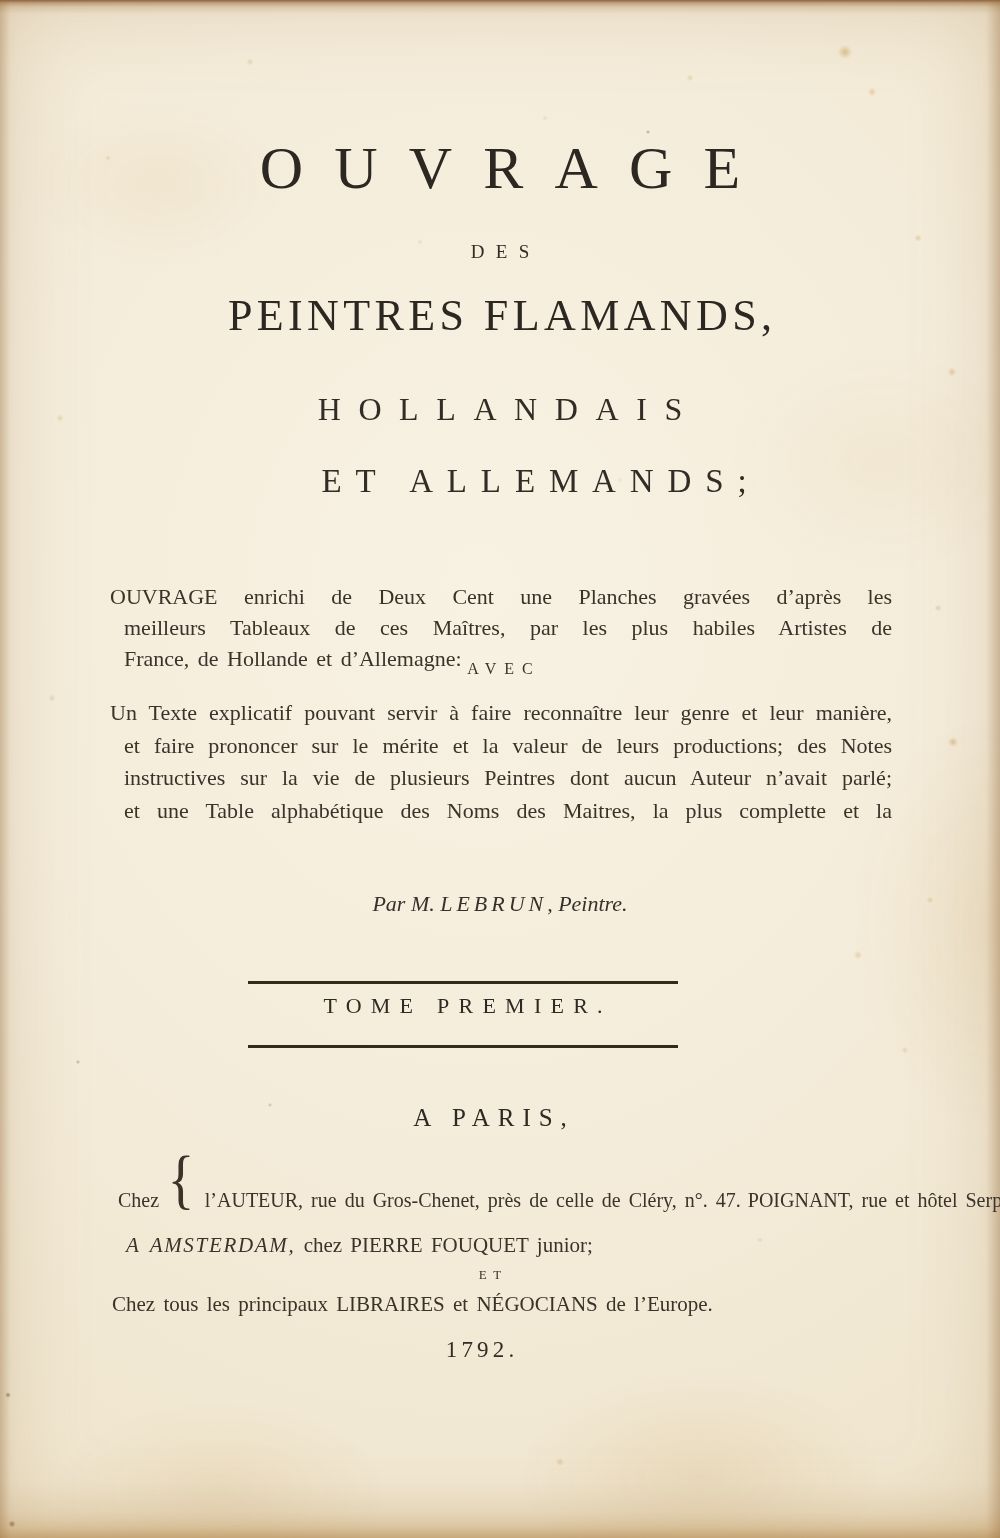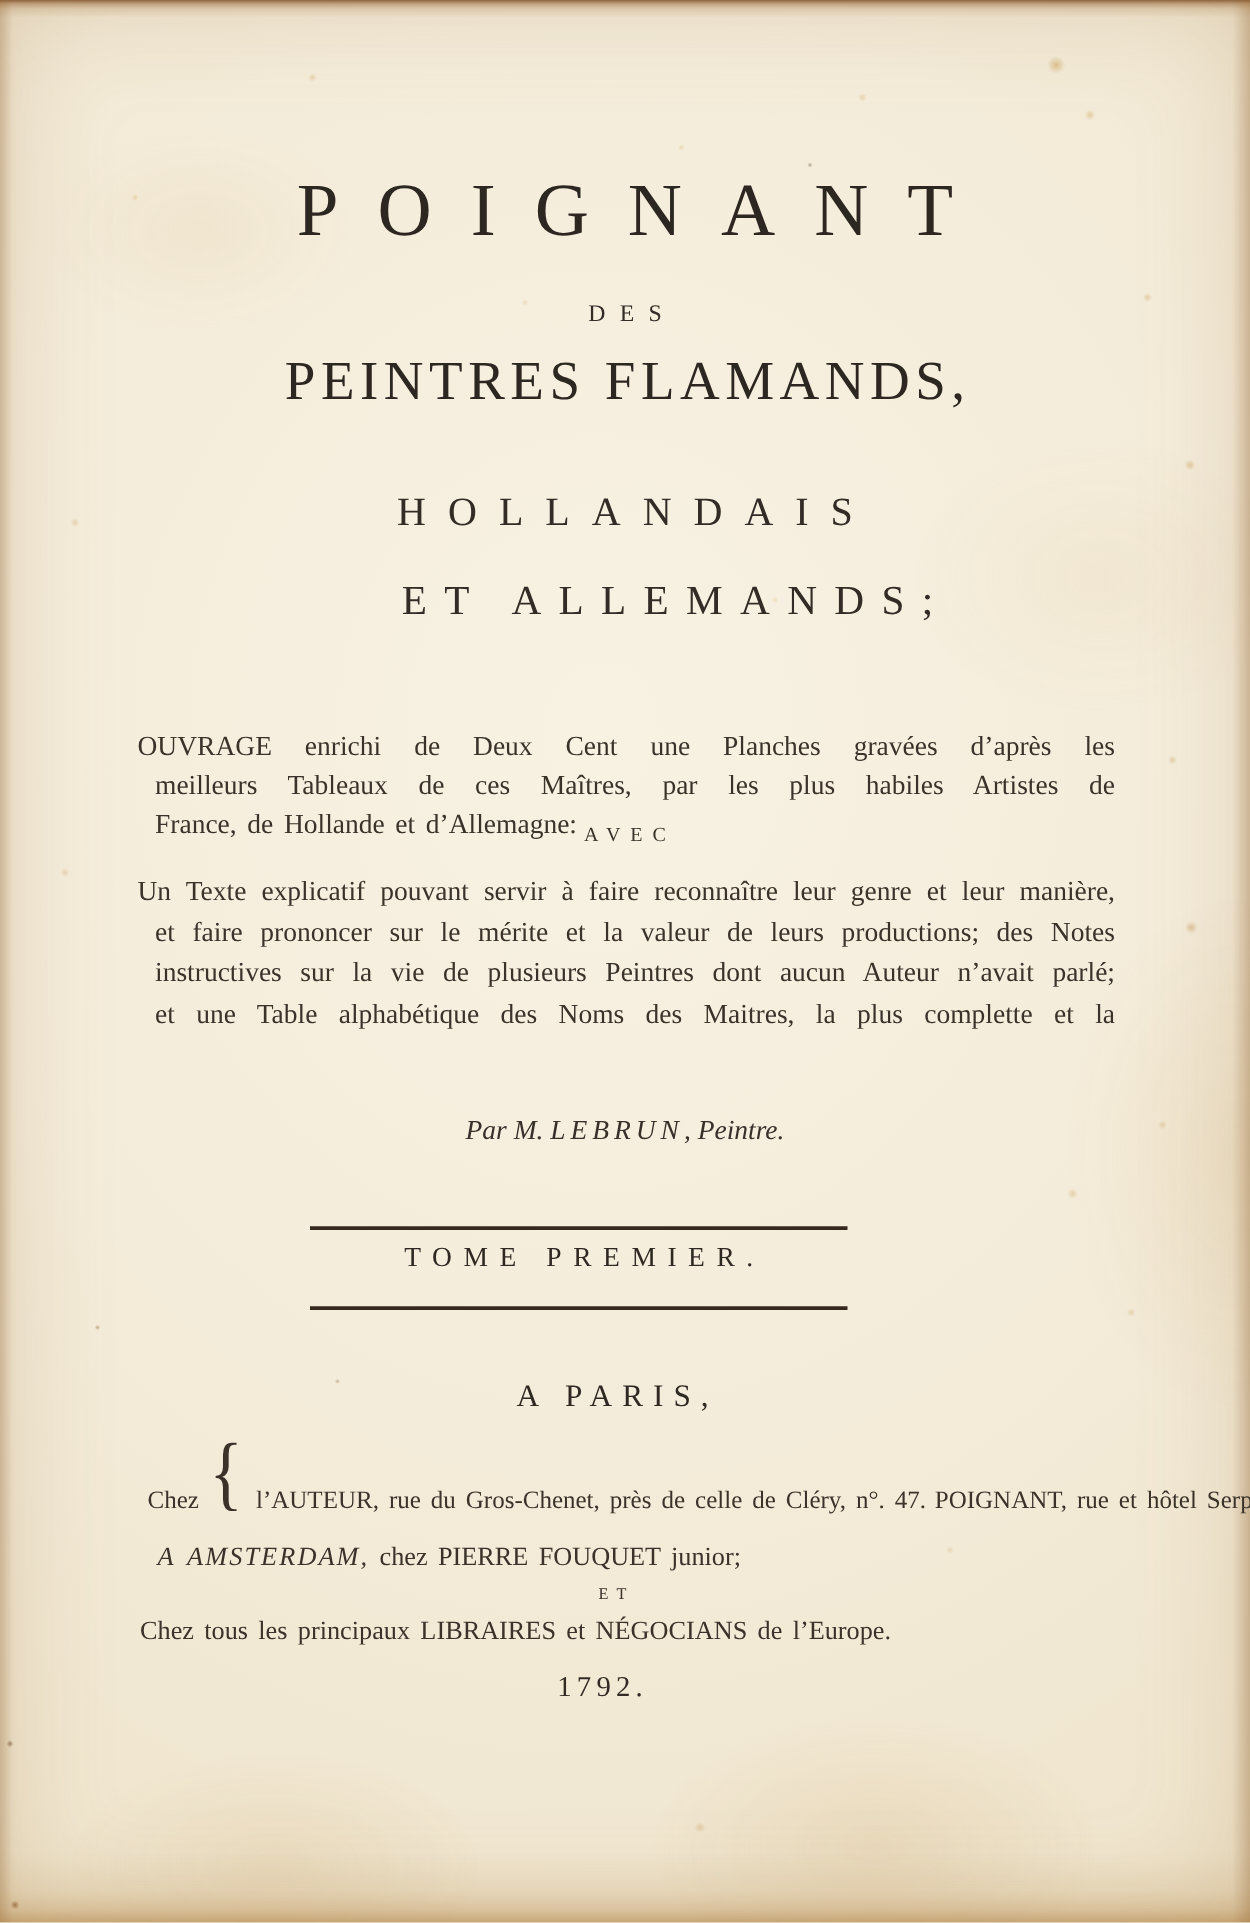--- a/index.html
+++ b/index.html
@@ -49,21 +49,21 @@
     radial-gradient(circle 3px  at 78px  1062px,rgba(138,106,64,.5),  rgba(138,106,64,0) 72%),
     radial-gradient(circle 3px  at 270px 1105px,rgba(152,118,74,.45), rgba(152,118,74,0) 72%),
     radial-gradient(circle 4px  at 760px 1240px,rgba(202,160,82,.30), rgba(202,160,82,0) 72%),
     radial-gradient(circle 6px  at 560px 1462px,rgba(196,150,80,.35), rgba(196,150,80,0) 72%),
     radial-gradient(circle 4px  at 8px   1395px,rgba(107,74,40,.6),   rgba(107,74,40,0) 72%),
     radial-gradient(circle 5px  at 12px  1524px,rgba(122,68,32,.7),   rgba(122,68,32,0) 72%);}
   
   .blk{position:absolute;left:0;width:1000px;text-align:center;white-space:nowrap;}
   .t-main   {top:134px;font-size:60px;letter-spacing:.52em;text-indent:.52em;color:#2d2722;}
   .t-des    {top:241px;font-size:19px;letter-spacing:.60em;text-indent:.60em;color:#332c26;}
-  .t-peintres{top:279px;font-size:44px;letter-spacing:.10em;text-indent:.10em;color:#2d2722;}
+  .t-peintres{top:290px;font-size:44px;letter-spacing:.10em;text-indent:.10em;color:#2d2722;}
   .t-holland{top:391px;font-size:32px;letter-spacing:.55em;text-indent:.55em;color:#332c26;}
   .t-allem  {top:463px;font-size:33px;letter-spacing:.42em;text-indent:.42em;color:#332c26;margin-left:34px;}
   .para{position:absolute;left:110px;width:782px;font-size:22px;word-spacing:3px;color:#3b332a;}
   .para1{top:540px;line-height:31px;margin-top:41px;}
   .para2{top:697px;line-height:32.5px;}
   .jl{text-align:justify;text-align-last:justify;}
   .ll{text-align:left;}
   .ind{padding-left:14px;}
   .t-avec{top:660px;font-size:16px;letter-spacing:.5em;text-indent:.5em;color:#3b332a;}
   .t-byline{top:891px;font-size:22px;font-style:italic;color:#38302a;}
@@ -90,21 +90,21 @@
 <div class="page">
 
   <div class="mottle"></div>
   <div class="foxing"></div>
   <div class="edge-top"></div>
   <div class="edge-bottom"></div>
   <div class="edge-left"></div>
   <div class="edge-right"></div>
   <div class="vignette"></div>
 
-  <div class="blk t-main">POIGNANT</div>
+  <div class="blk t-main">OUVRAGE</div>
   <div class="blk t-des">DES</div>
   <div class="blk t-peintres">PEINTRES FLAMANDS,</div>
   <div class="blk t-holland">HOLLANDAIS</div>
   <div class="blk t-allem">ET ALLEMANDS;</div>
 
   <div class="para para1">
     <div class="jl">OUVRAGE enrichi de Deux Cent une Planches gravées d’après les</div>
     <div class="jl ind">meilleurs Tableaux de ces Maîtres, par les plus habiles Artistes de</div>
     <div class="ll ind">France, de Hollande et d’Allemagne:</div>
   </div>

